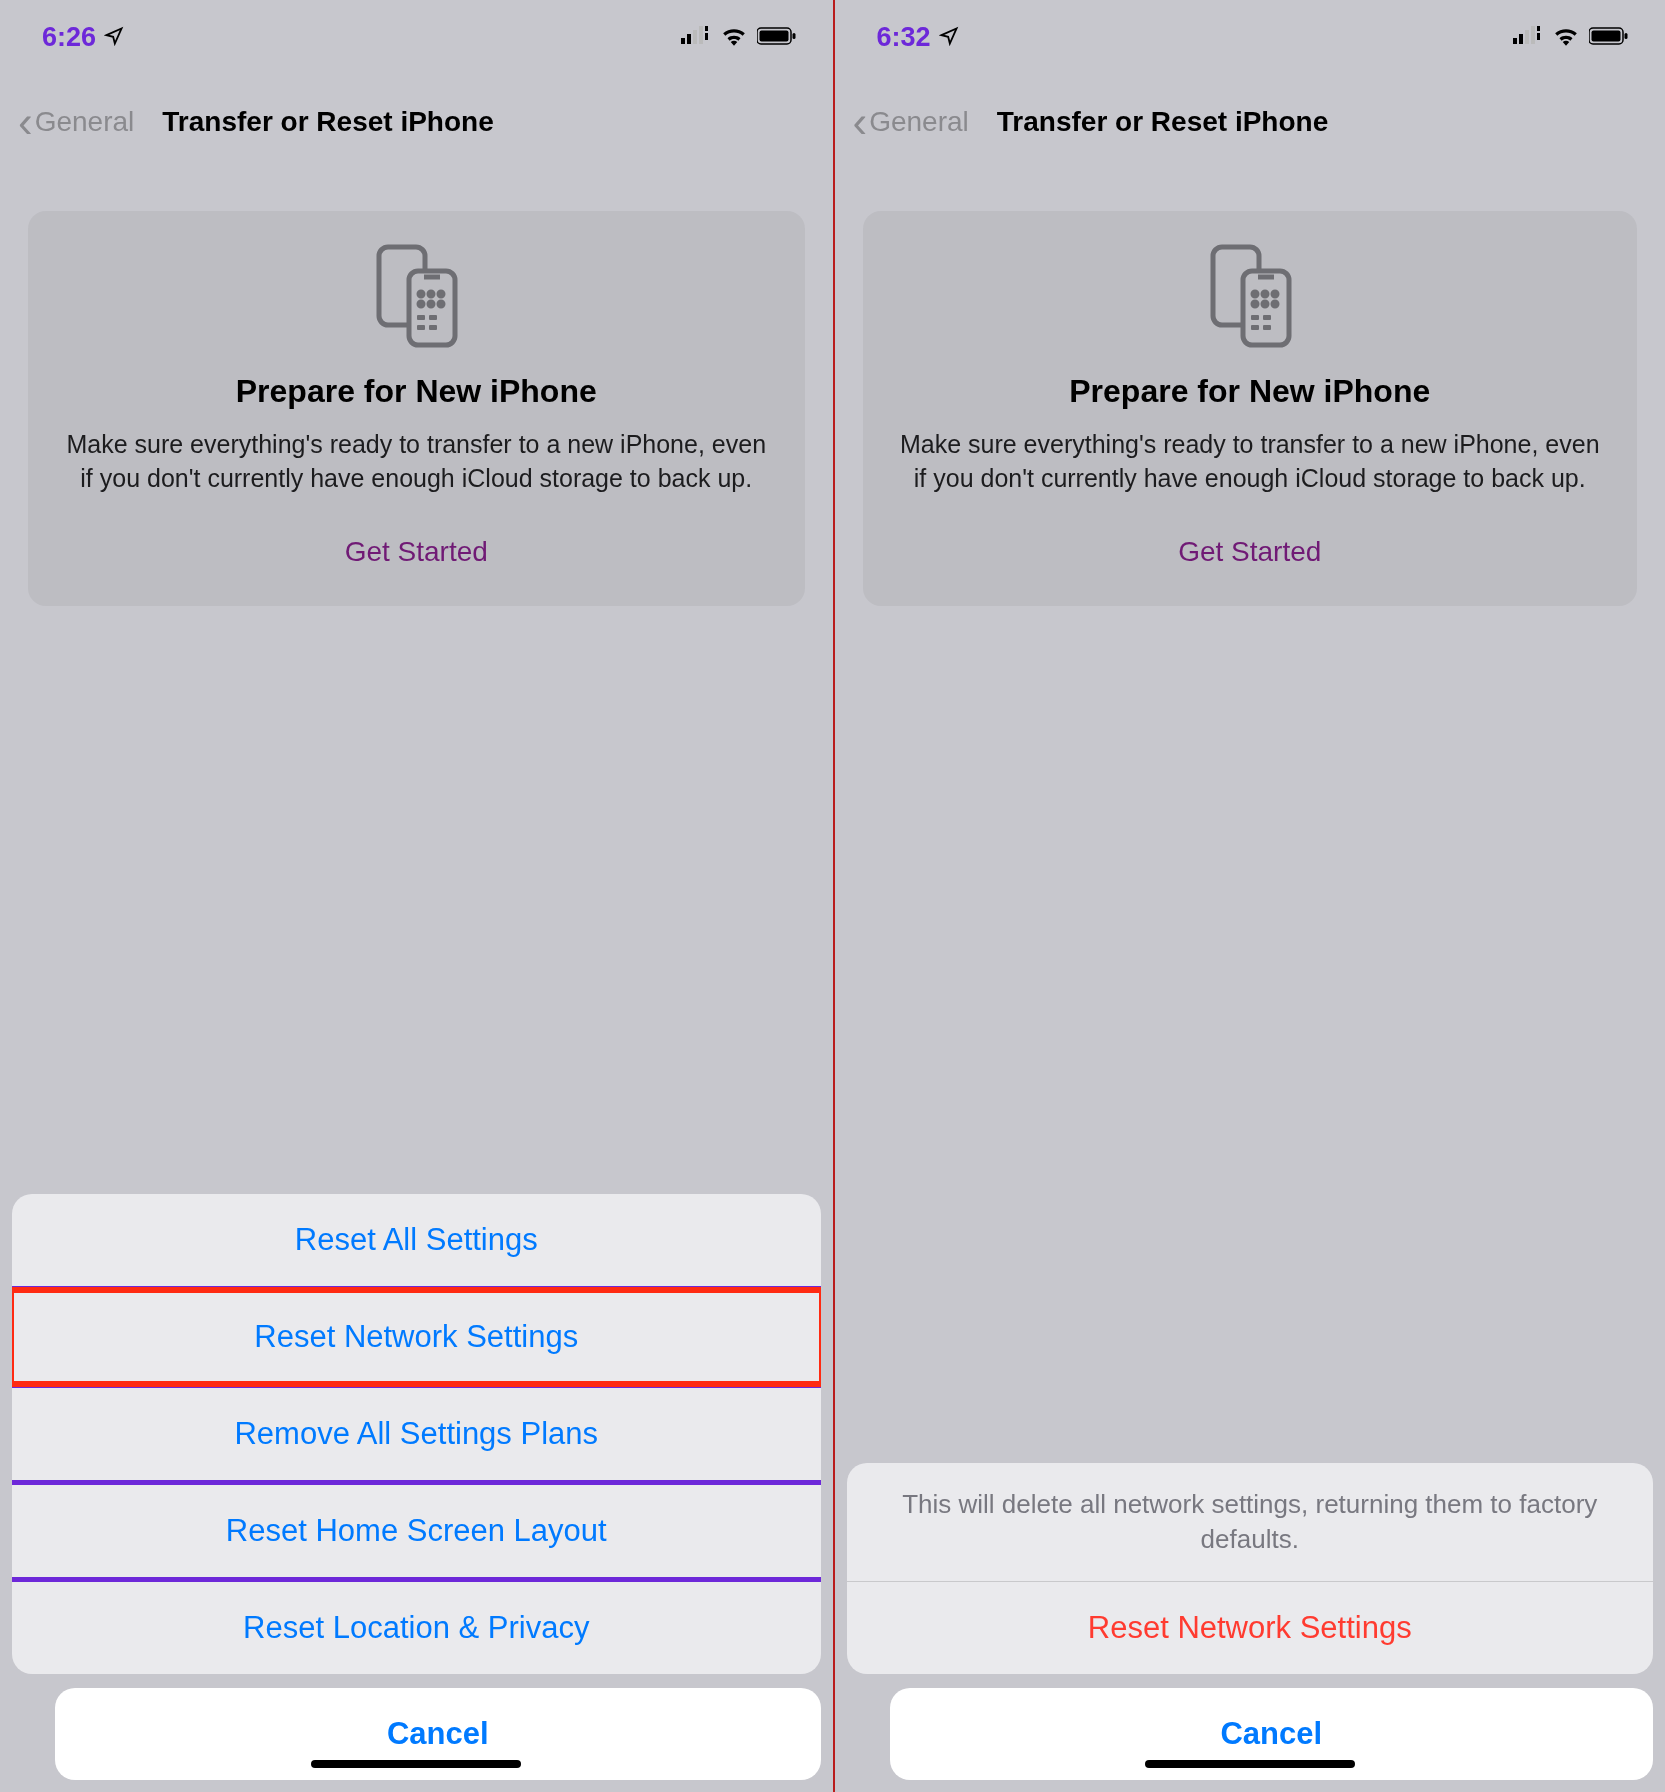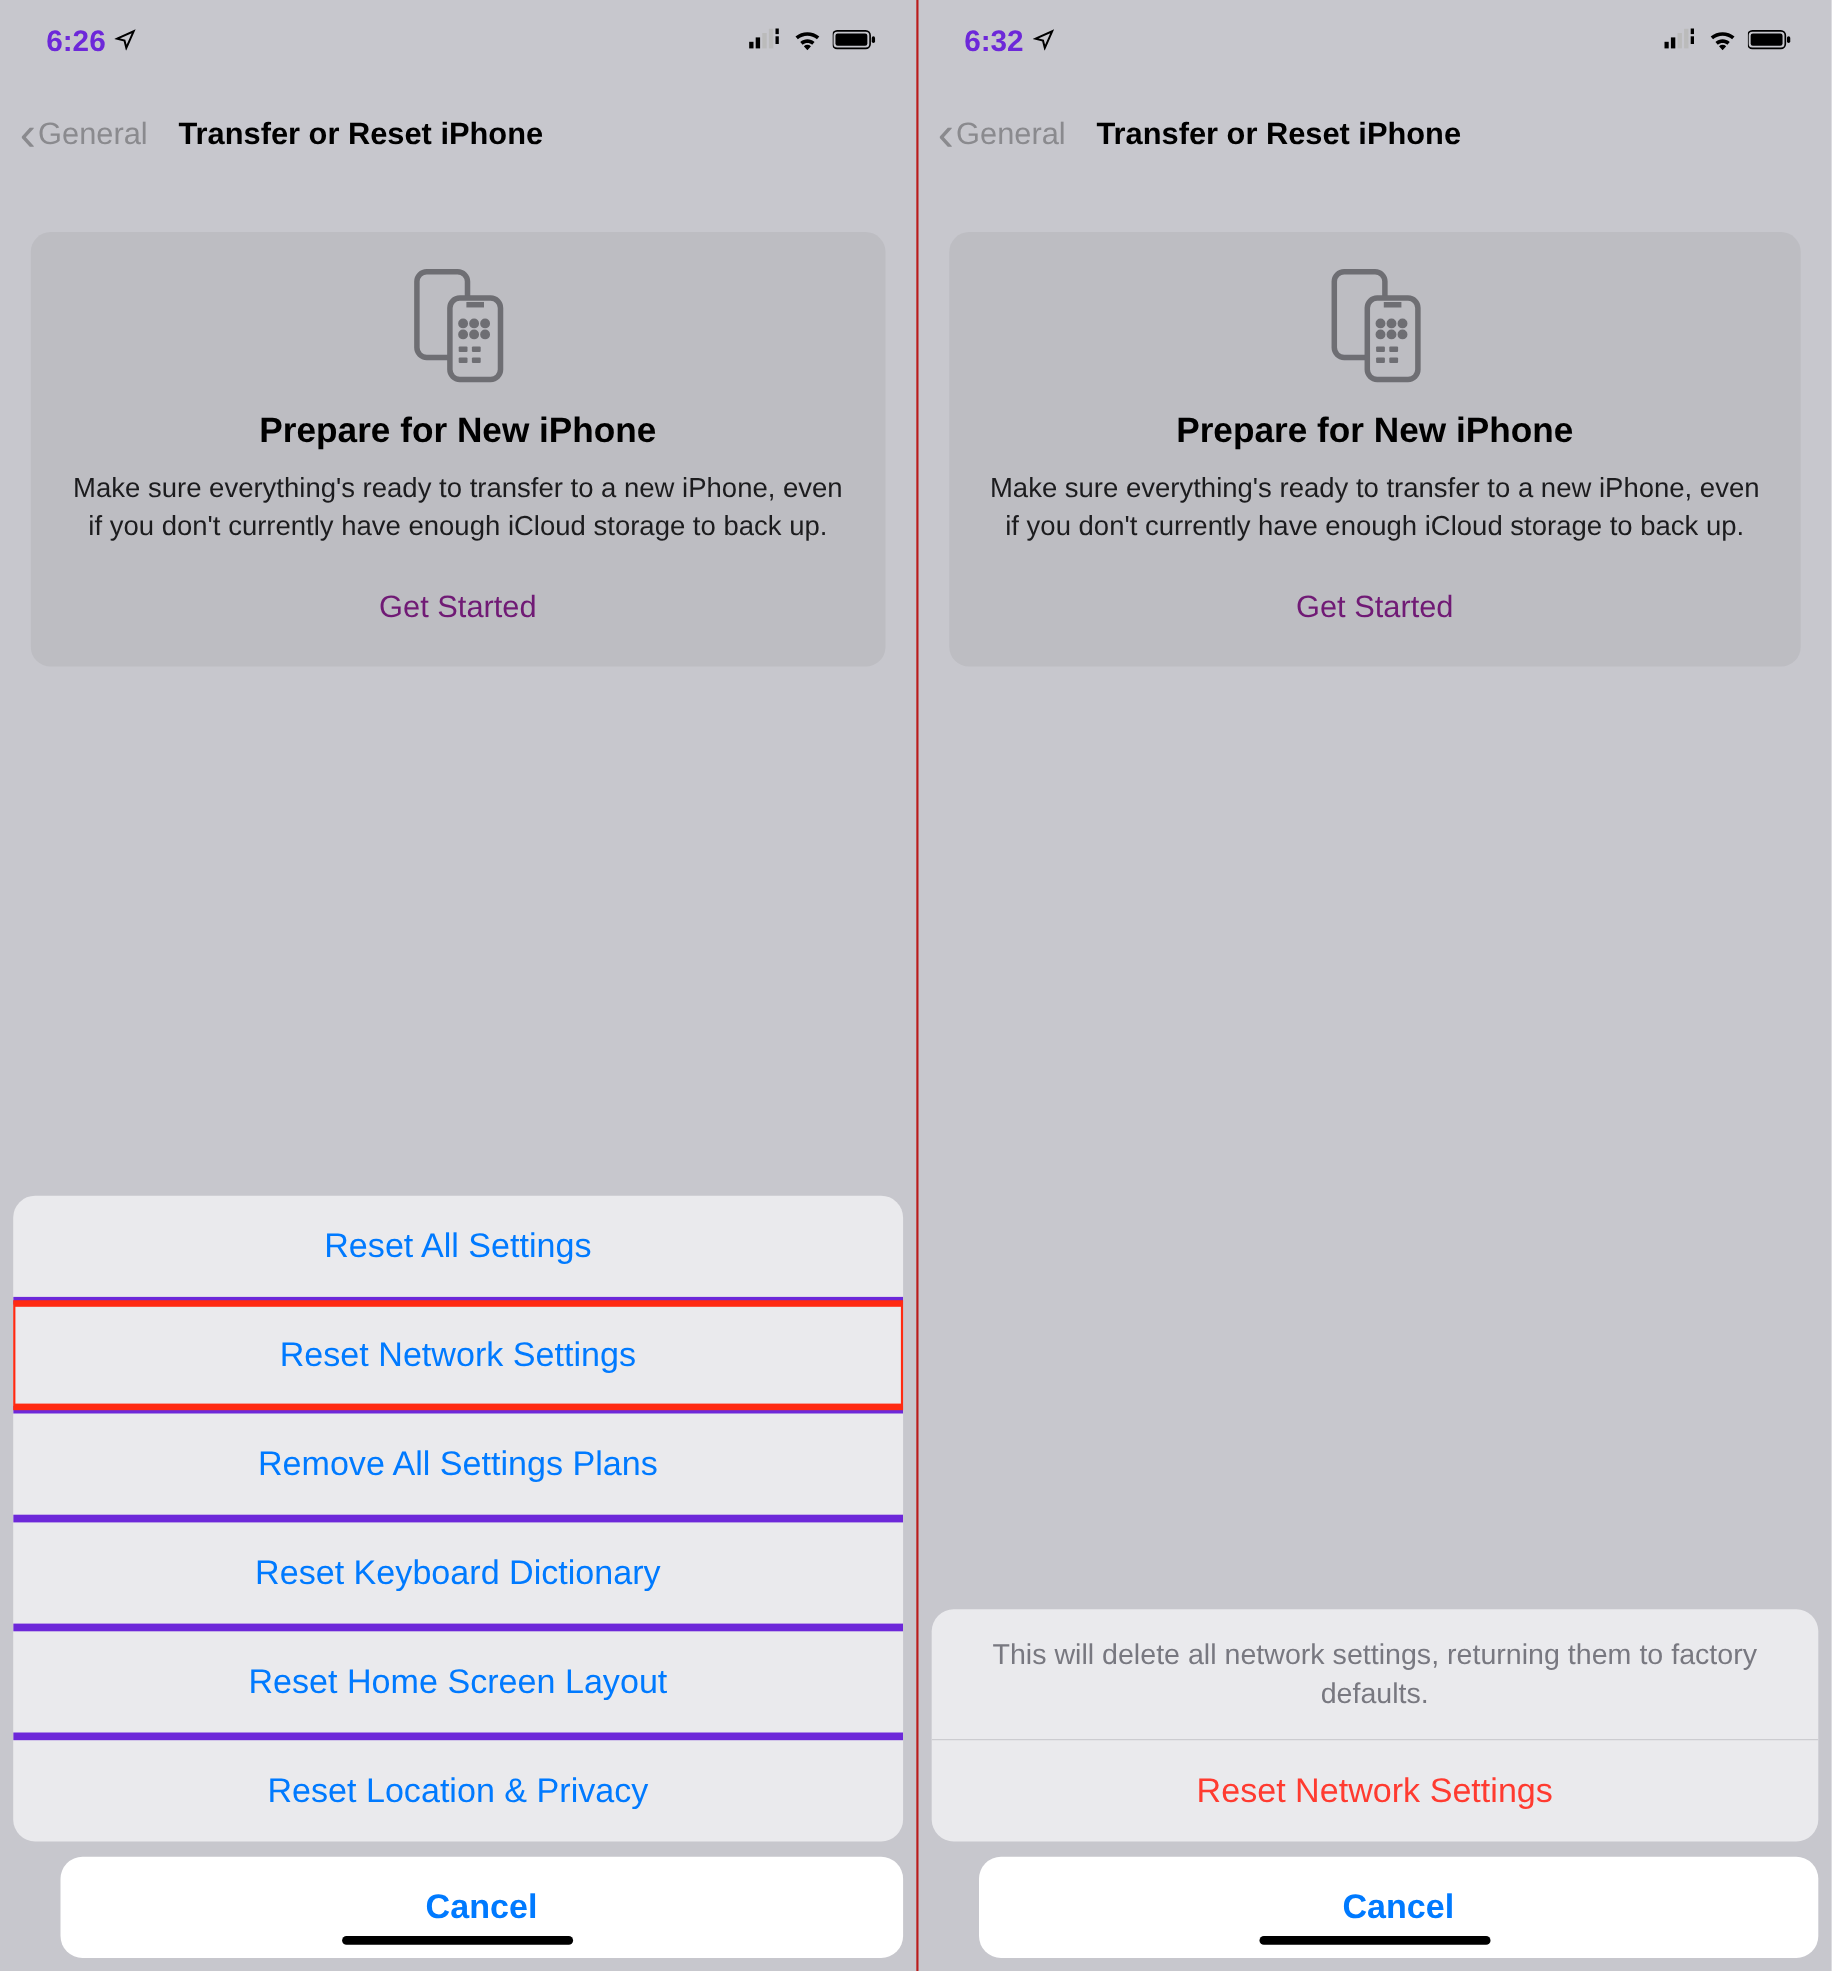--- a/index.html
+++ b/index.html
@@ -87,21 +87,21 @@
     background: #eaeaed;
     border-radius: 20px;
     overflow: hidden;
     margin-bottom: 14px;
   }
   .sheet-item {
     text-align: center;
     padding: 28px 10px;
     font-size: 31px;
     color: #007aff;
-    border-bottom: 7px solid #6d28d9;
+    border-bottom: 5px solid #6d28d9;
     position: relative;
   }
   .sheet-item:last-child { border-bottom: none; }
   .sheet-item.highlighted::after {
     content: "";
     position: absolute;
     top: -4px; left: -4px; right: -4px; bottom: -4px;
     border: 6px solid #ff2a12;
     pointer-events: none;
   }
@@ -203,21 +203,20 @@
     <div class="card-title">Prepare for New iPhone</div>
     <div class="card-desc">Make sure everything's ready to transfer to a new iPhone, even if you don't currently have enough iCloud storage to back up.</div>
     <div class="card-link">Get Started</div>
   </div>
 
   <div class="sheet">
     <div class="sheet-group">
       <div class="sheet-item">Reset All Settings</div>
       <div class="sheet-item highlighted">Reset Network Settings</div>
       <div class="sheet-item">Remove All Settings Plans</div>
-      <div class="sheet-item">Reset Keyboard Dictionary</div>
       <div class="sheet-item">Reset Home Screen Layout</div>
       <div class="sheet-item">Reset Location &amp; Privacy</div>
     </div>
     <div class="sheet-cancel">Cancel</div>
     <div class="home-indicator"></div>
   </div>
 </div>
 
 <div class="screen divider">
   <div class="status-bar">

